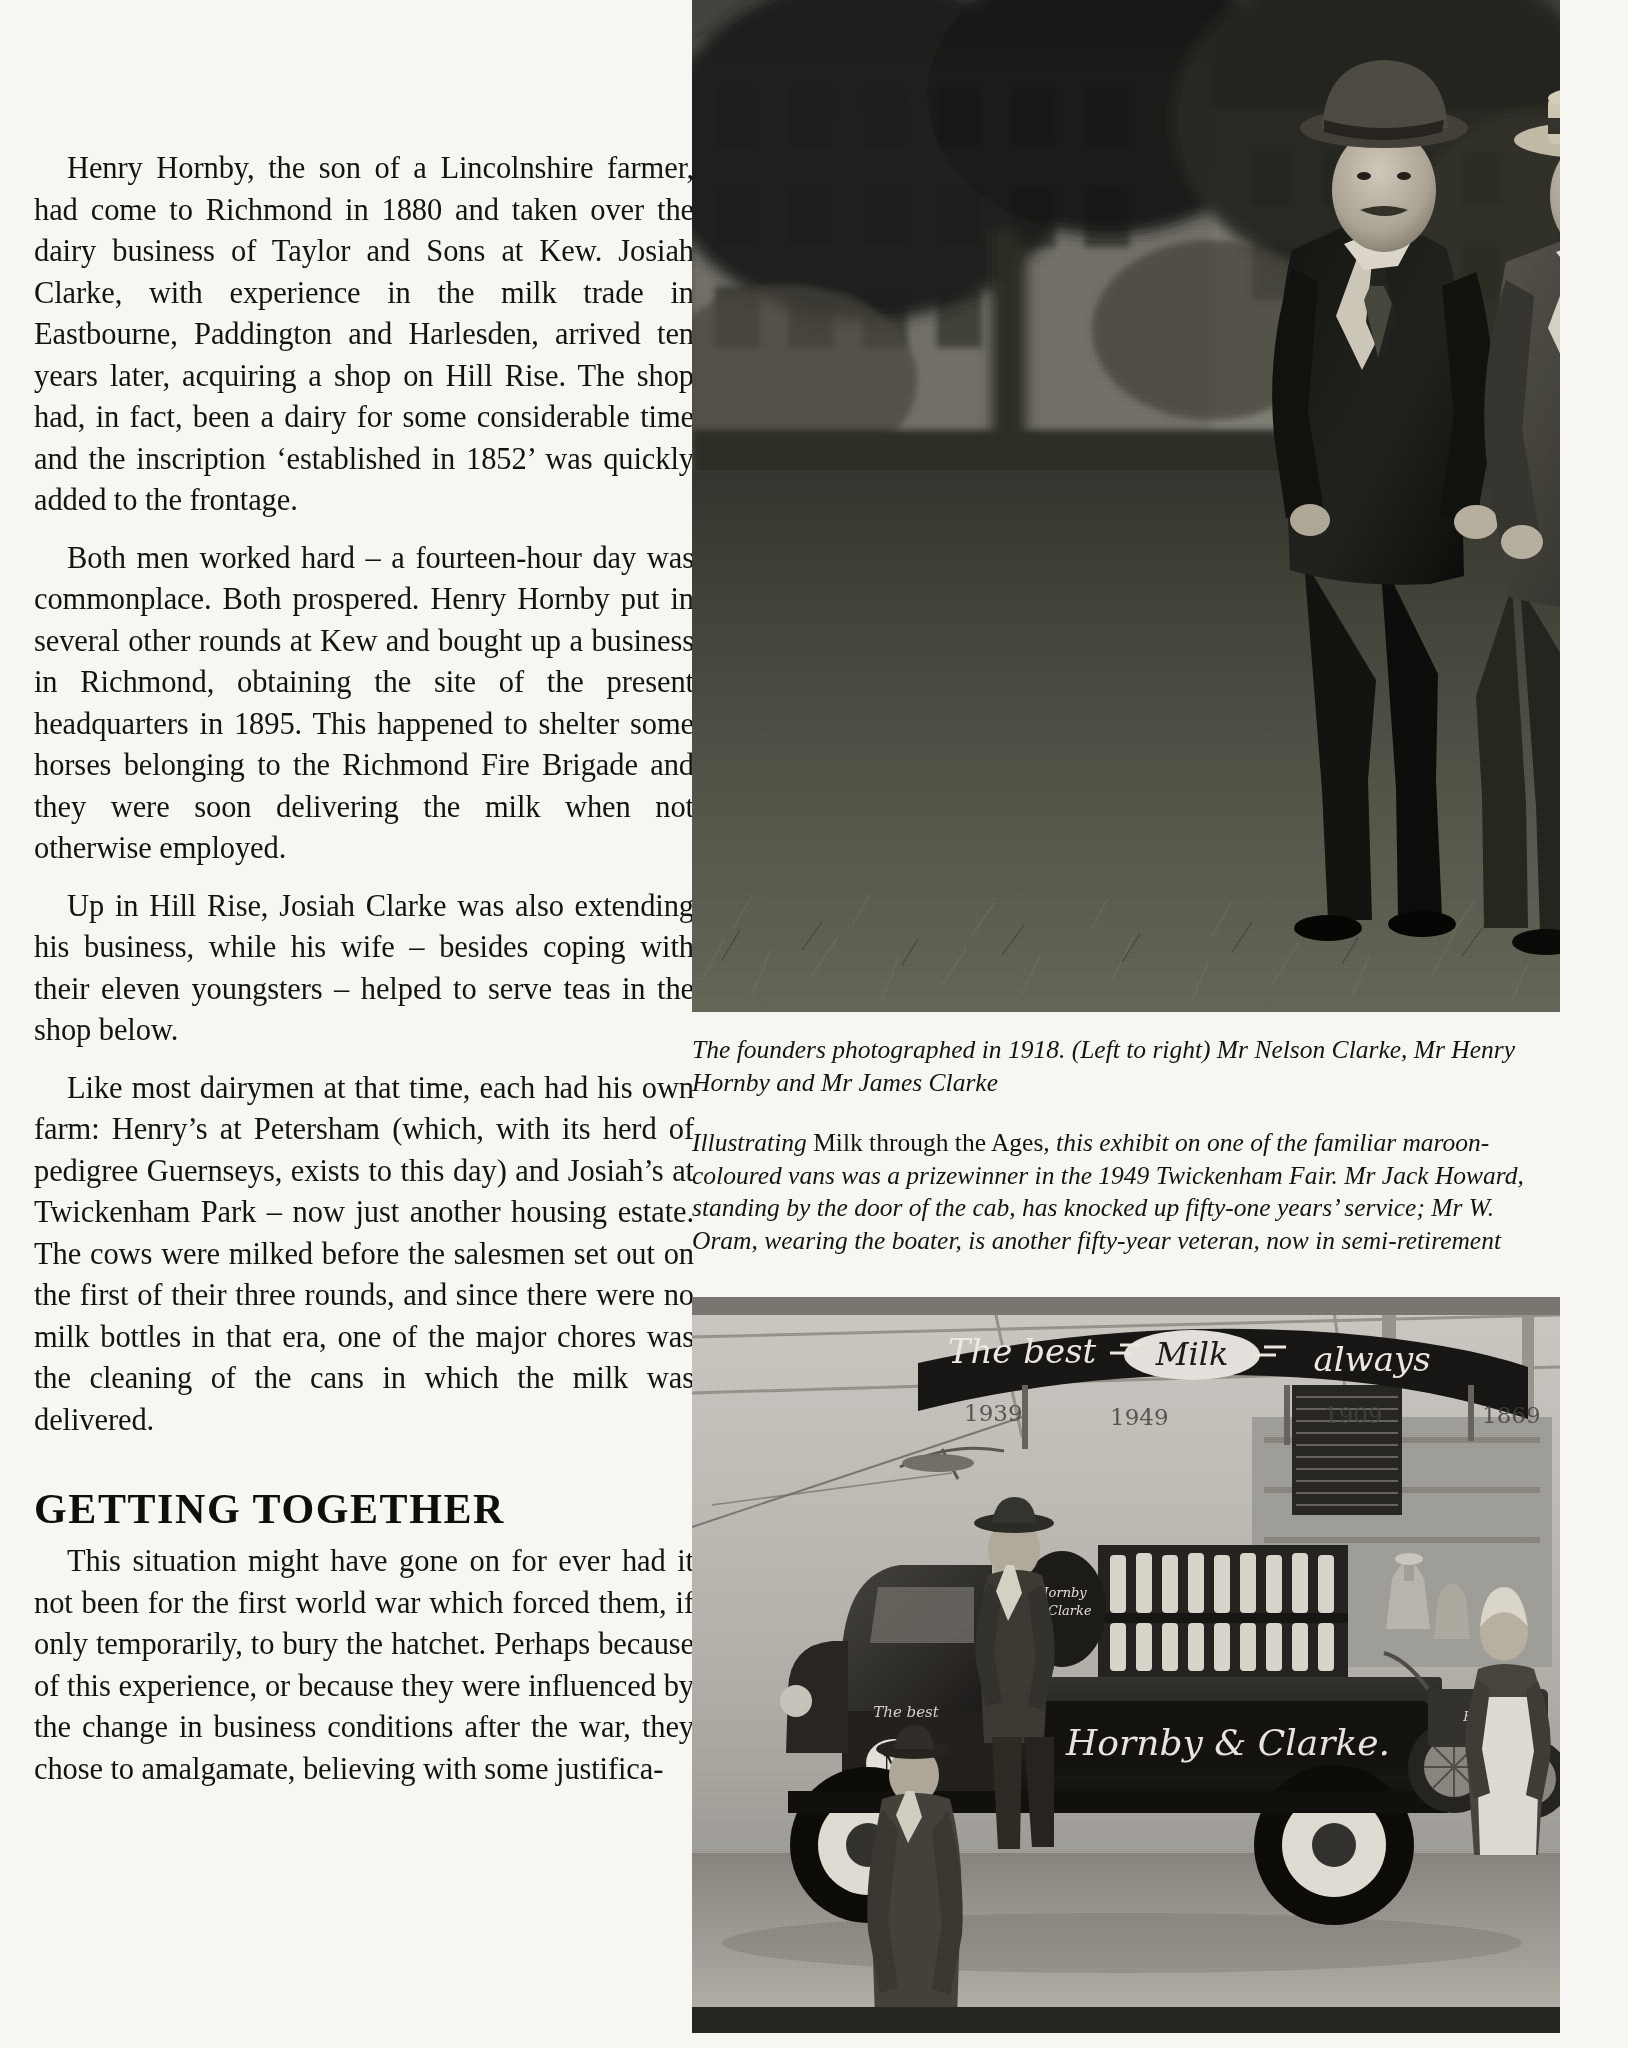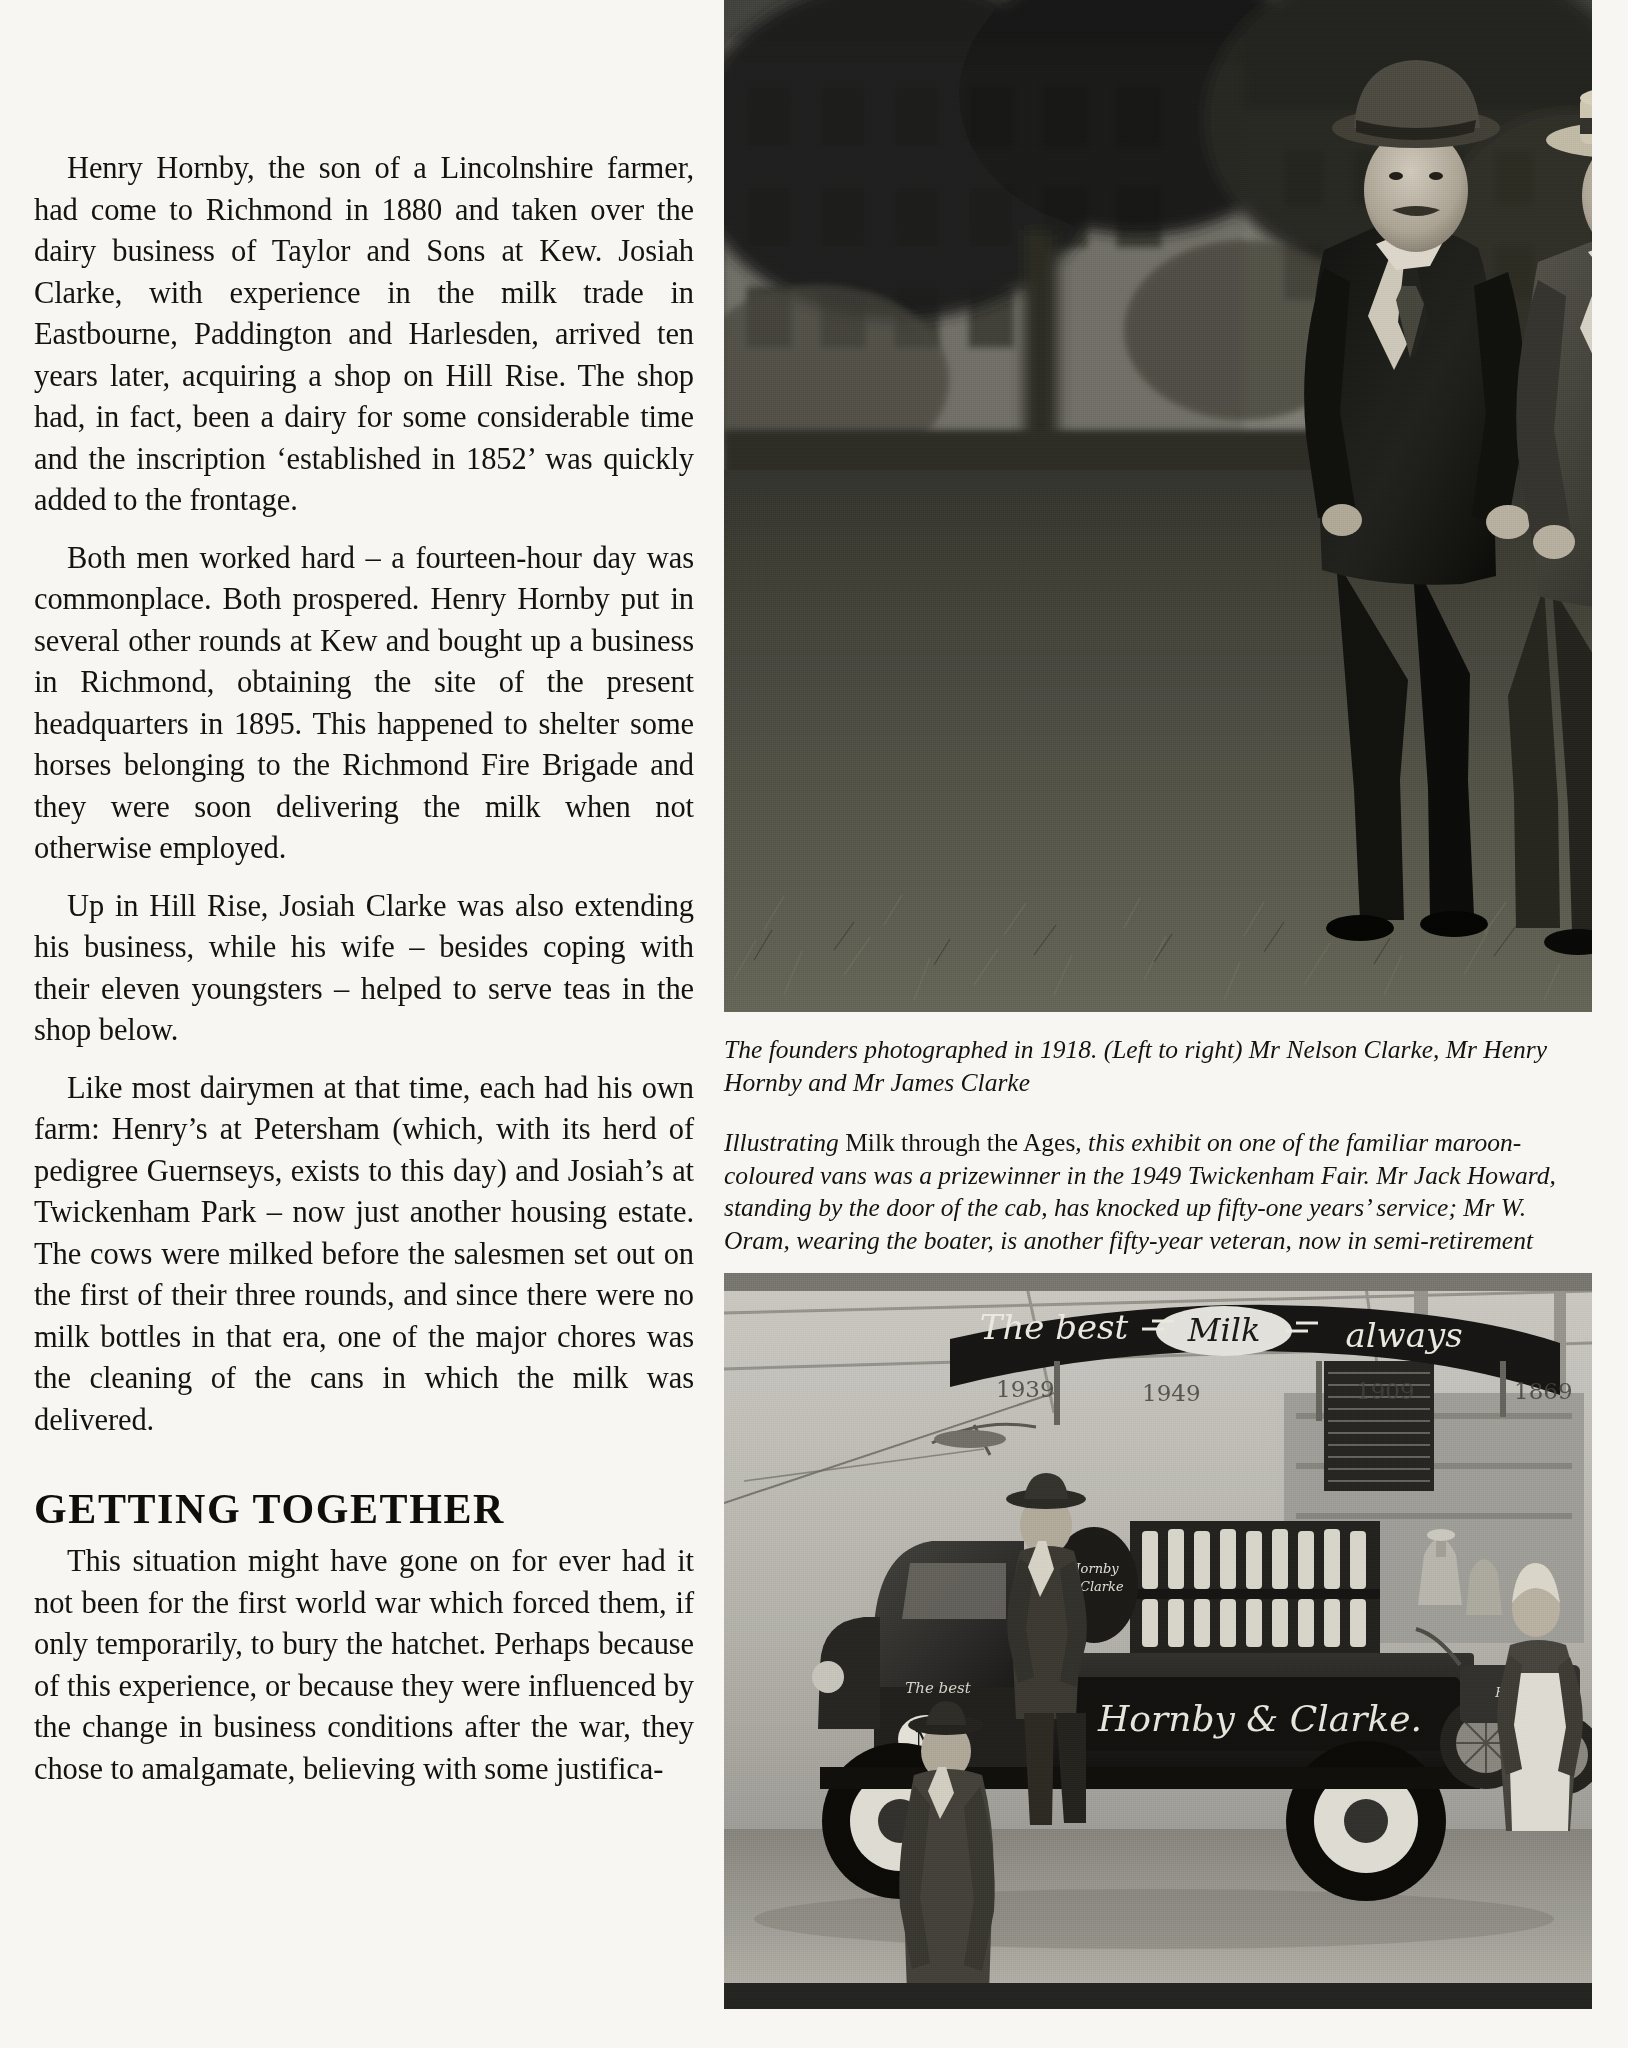--- a/index.html
+++ b/index.html
@@ -42,21 +42,21 @@
     font-weight: bold;
     letter-spacing: 1.6px;
     margin: 44px 0 8px 0;
     color: #100e0b;
     font-family: "Liberation Serif", "DejaVu Serif", serif;
   }
 
   
   .right-col {
     position: absolute;
-    left: 724px; top: 0px;
+    left: 692px; top: 0px;
     width: 868px;
   }
 
   .photo {
     position: relative;
     overflow: hidden;
     background: #2a2a28;
     filter: contrast(1.06) brightness(0.99);
   }
   .photo-top {
@@ -79,21 +79,21 @@
   
   .caption {
     font-style: italic;
     font-size: 25.5px;
     line-height: 32.5px;
     color: #15130f;
     margin: 0;
     text-align: left;
   }
   .caption-1 { margin-top: 22px; }
-  .caption-2 { margin-top: 28px; margin-bottom: 16px; }
+  .caption-2 { margin-top: 28px; margin-bottom: 40px; }
   .caption .roman { font-style: normal; }
   .caption .ital { font-style: italic; }
 </style>
 </head>
 <body>
 
 <div class="page">
 
   <div class="text-col">
 

